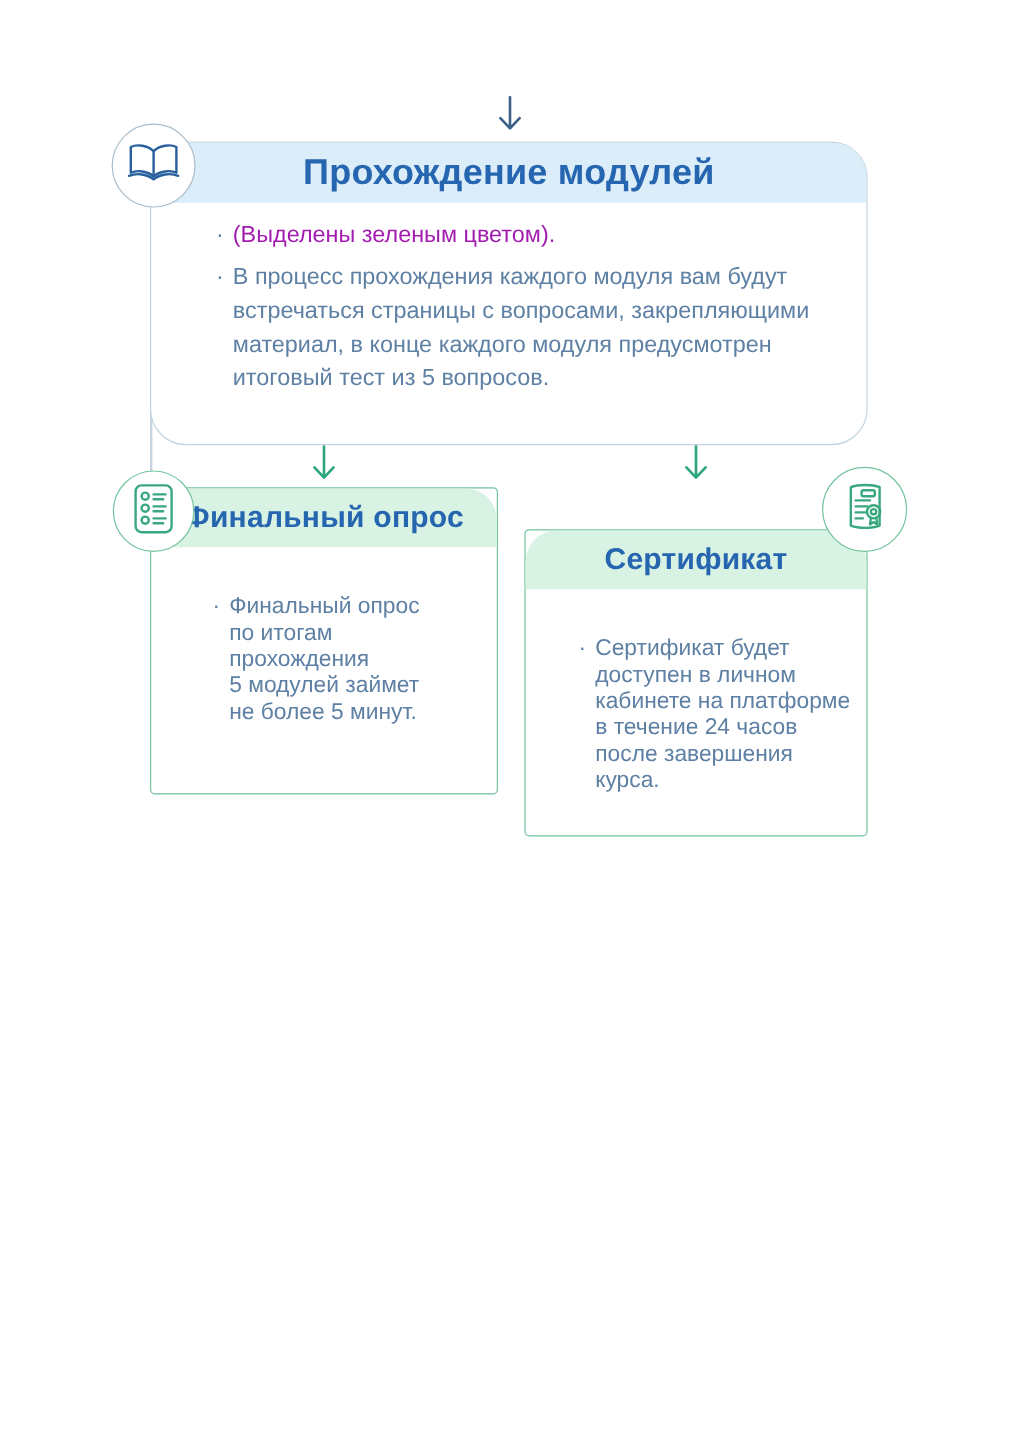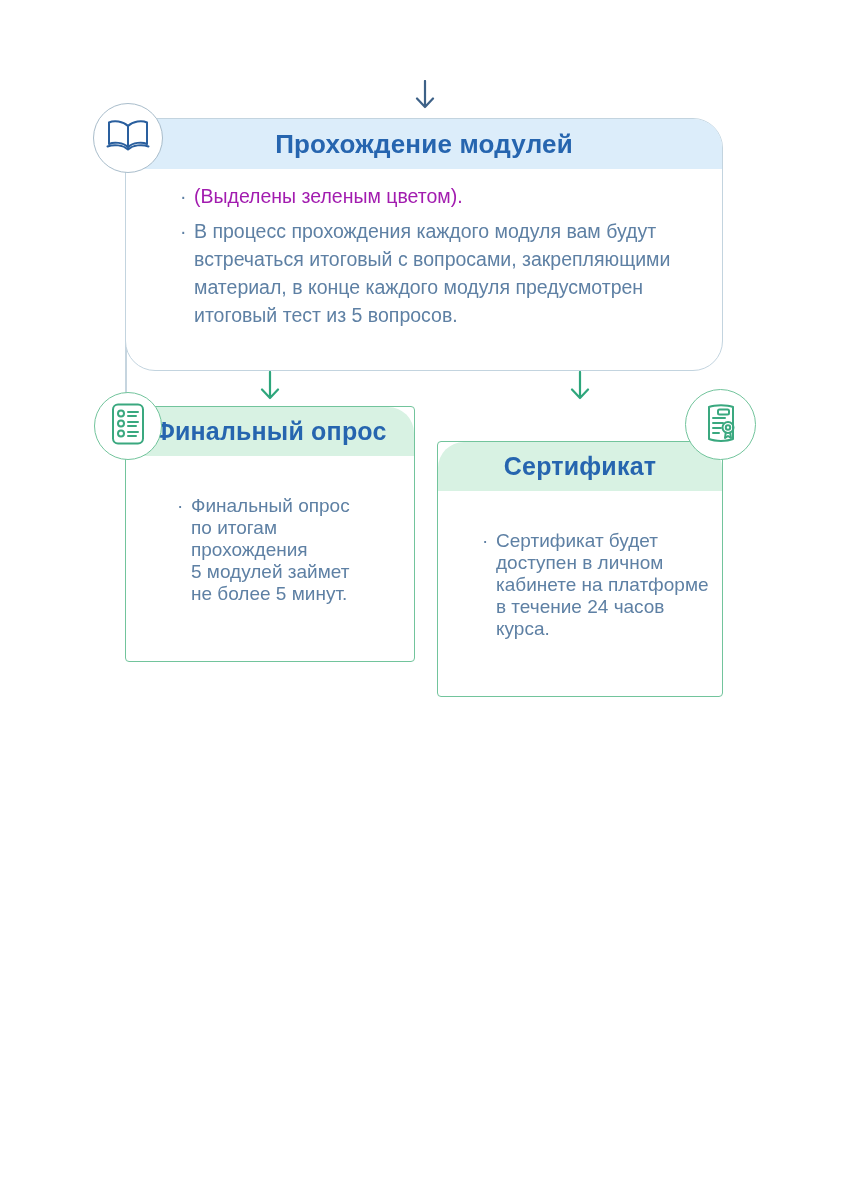--- a/index.html
+++ b/index.html
@@ -33,21 +33,21 @@
   .card-header {
     height: 50px;
     border-radius: 28px 28px 0 0;
     display: flex; align-items: center; justify-content: center;
   }
   .blue-header { background: #dcedfa; }
   .green-header { background: #d8f2e3; height: 49px; border-radius: 26px 26px 0 0; }
   .card-title {
     font-weight: bold;
     color: #2665af;
-    font-size: 26px;
+    font-size: 30px;
     letter-spacing: 0.2px;
   }
   .sub-title { font-size: 25px; }
   .main-body { padding: 13px 28px 0 54px; }
   .bullet-row {
     display: flex;
     color: #5e80a4;
     font-size: 19.5px;
     line-height: 28px;
   }
@@ -108,21 +108,21 @@
       <div class="bullet-row">
         <span class="bullet">·</span>
         <div>
           <div class="hl">(Выделены зеленым цветом).</div>
         </div>
       </div>
       <div class="bullet-row">
         <span class="bullet">·</span>
         <div>
           <div>В процесс прохождения каждого модуля вам будут</div>
-          <div>встречаться итоговый с вопросами, закрепляющими</div>
+          <div>встречаться страницы с вопросами, закрепляющими</div>
           <div>материал, в конце каждого модуля предусмотрен</div>
           <div>итоговый тест из 5 вопросов.</div>
         </div>
       </div>
     </div>
   </div>
 
   <div class="arrow arrow-left">
     <svg width="22" height="34" viewBox="0 0 22 34">
       <path d="M11 1 V26 M3 18.5 L11 27 L19 18.5" fill="none" stroke="#2ea67c" stroke-width="2.2" stroke-linecap="round" stroke-linejoin="round"></path>
@@ -154,20 +154,21 @@
     <div class="card-header green-header">
       <span class="card-title sub-title">Сертификат</span>
     </div>
     <div class="side-body">
       <span class="bullet">·</span>
       <div>
         <div>Сертификат будет</div>
         <div>доступен в личном</div>
         <div>кабинете на платформе</div>
         <div>в течение 24 часов</div>
+        <div>после завершения</div>
         <div>курса.</div>
       </div>
     </div>
   </div>
 
   <div class="icon-circle book-circle">
     <span>
       <svg width="44" height="36" viewBox="0 0 44 36">
         <g fill="none" stroke="#2a5f9e" stroke-width="2" stroke-linecap="round" stroke-linejoin="round">
           <path d="M22 8 C17 3, 8 2, 3 4.5 L3 26 C8 23.5, 17 24.5, 22 29 C27 24.5, 36 23.5, 41 26 L41 4.5 C36 2, 27 3, 22 8 Z"></path>

